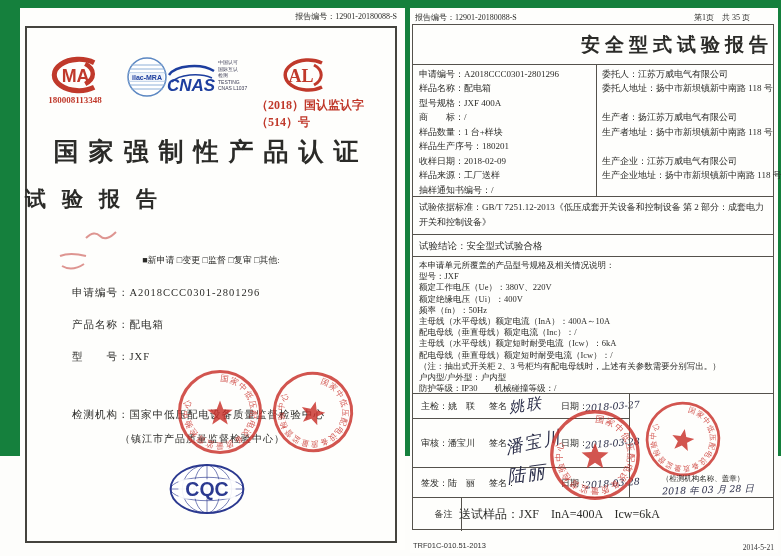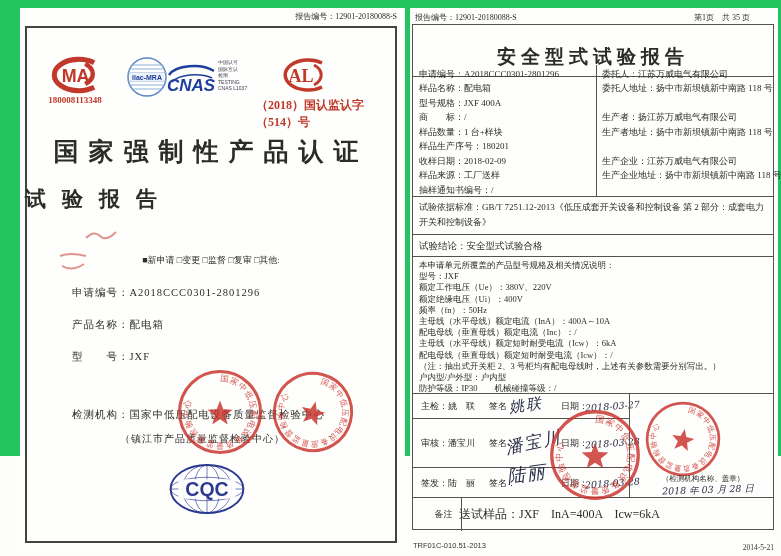--- a/index.html
+++ b/index.html
@@ -1,19 +1,19 @@
 <!DOCTYPE html>
 <html><head>
 <meta charset="utf-8">
 <style>
   * { margin:0; padding:0; box-sizing:border-box; }
   html,body { width:781px; height:556px; background:#fdfdfb; overflow:hidden;
     font-family:"Liberation Serif","DejaVu Serif",serif; color:#2b2b28; }
   .abs { position:absolute; }
-  #canvas { position:relative; width:781px; height:456px; background:#22c55e; }
+  #canvas { position:relative; width:781px; height:456px; background:#15803d; }
 
   
   #pageL { position:absolute; left:20px; top:8px; width:385px; height:542px; background:#fefefc; }
   #pageR { position:absolute; left:410px; top:8px; width:368px; height:545px; background:#fefefc; }
   #pageL .report-no { left:0; top:3px; width:377px; text-align:right; font-size:8px; }
   #pageL .frame { left:5px; top:18px; width:372px; height:517px; border:2px solid #45443f; }
 
   .cma-num { left:18px; top:87px; width:74px; text-align:center; font-size:9px; font-weight:bold; color:#c0392b; }
   .cnas-side { left:198px; top:51px; font-size:5px; line-height:6.6px; color:#3c3c55; font-family:"Liberation Sans",sans-serif; }
   .al-caption { left:236px; top:89px; width:134px; font-size:12px; color:#c0392b; font-weight:bold; }
@@ -23,22 +23,22 @@
   .chkrow { left:5px; top:246px; width:372px; text-align:center; font-size:9px; }
 
   .fieldL { left:52px; font-size:10.5px; letter-spacing:1px; }
   .agency2 { left:100px; font-size:10px; letter-spacing:1px; }
 
   
   #pageR .report-no { left:5px; top:4px; font-size:8px; }
   #pageR .page-info { left:284px; top:4px; font-size:8px; }
   #pageR .frame { left:2px; top:16px; width:362px; height:506px; border:1.5px solid #55524c; }
 
-  .r-title { left:0; top:12px; width:100%; height:40px; border-bottom:1px solid #55524c;
-             text-align:center; line-height:40px; font-size:19px; font-weight:600; letter-spacing:5px; }
+  .r-title { left:0; top:0; width:100%; height:40px; border-bottom:1px solid #55524c;
+             text-align:right; line-height:40px; font-size:19px; font-weight:600; letter-spacing:5px; }
   .r-info { left:0; top:40px; width:100%; height:132px; border-bottom:1px solid #55524c; }
   .r-info .colL { position:absolute; left:0; top:0; width:184px; height:132px; border-right:1px solid #55524c; padding:2px 0 0 6px; }
   .r-info .colR { position:absolute; left:183px; top:0; width:175px; height:132px; padding:2px 0 0 6px; }
   .iline { height:14.45px; line-height:14.45px; font-size:9px; white-space:nowrap; }
 
   .r-standard { left:0; top:172px; width:100%; height:38px; border-bottom:1px solid #55524c;
                 padding:3px 6px 0 6px; font-size:9px; line-height:15px; }
   .r-conclusion { left:0; top:210px; width:100%; height:22px; border-bottom:1px solid #55524c;
                   line-height:22px; padding-left:6px; font-size:9.5px; }
   .r-coverage { left:0; top:232px; width:100%; height:137px; border-bottom:1px solid #55524c; padding:3px 6px 0 6px; }

